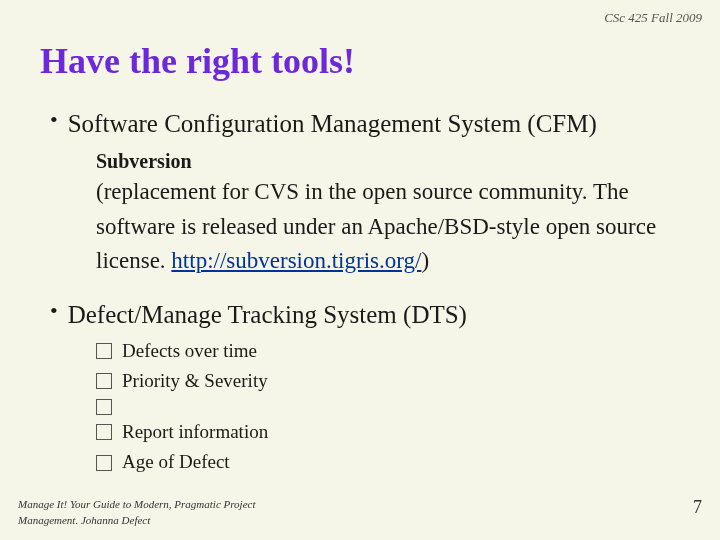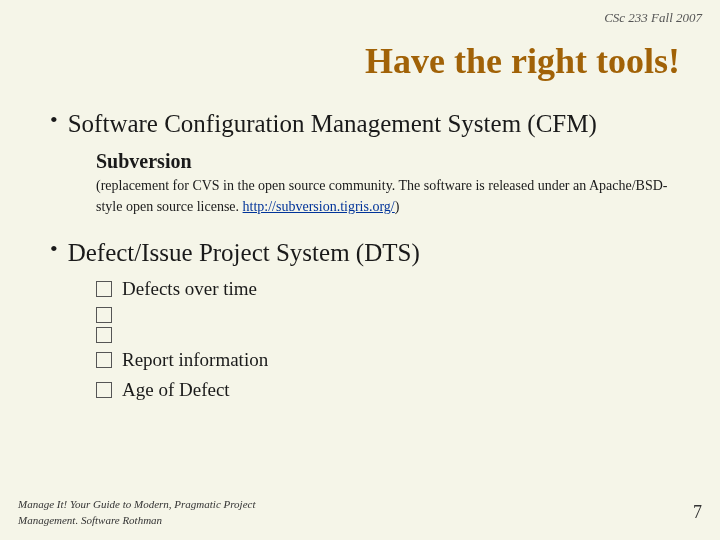--- a/index.html
+++ b/index.html
@@ -28,24 +28,24 @@
     .top-right-label {
       position: absolute;
       top: 10px;
       right: 18px;
       font-size: 13px;
       color: #555;
       font-style: italic;
     }
 
     .slide-title {
-      text-align: right;
+      text-align: left;
       font-size: 36px;
       font-weight: bold;
-      color: #a16207;
+      color: #6d28d9;
       margin-top: 20px;
       margin-bottom: 24px;
       font-family: 'Times New Roman', Times, serif;
     }
 
     .content {
       padding-left: 10px;
     }
 
     .bullet-section {
@@ -76,21 +76,21 @@
     }
 
     .sub-label {
       font-size: 20px;
       font-weight: bold;
       margin-bottom: 0;
       line-height: 1.4;
     }
 
     .sub-para {
-      font-size: 14px;
+      font-size: 23px;
       line-height: 1.5;
     }
 
     .sub-link {
       color: #003399;
       text-decoration: underline;
     }
 
     .checkbox-list {
       padding-left: 46px;
@@ -115,42 +115,42 @@
       background: transparent;
     }
 
     .footer {
       position: absolute;
       bottom: 12px;
       left: 18px;
       right: 18px;
       display: flex;
       justify-content: space-between;
-      align-items: center;
+      align-items: flex-start;
     }
 
     .footer-left {
       font-size: 11px;
       font-style: italic;
       color: #333;
       line-height: 1.4;
       max-width: 340px;
     }
 
     .footer-right {
       font-size: 18px;
       color: #333;
     }
   </style>
 </head>
 <body>
 
 <div class="slide">
 
-  <div class="top-right-label">CSc 233 Fall 2007</div>
+  <div class="top-right-label">CSc 425 Fall 2009</div>
 
   <div class="slide-title">Have the right tools!</div>
 
   <div class="content">
 
     <div class="bullet-section">
       <div class="bullet-main">
         <span class="bullet-dot">•</span>
         <span class="bullet-text">Software Configuration Management System (CFM)</span>
       </div>
@@ -158,47 +158,48 @@
         <div class="sub-label">Subversion</div>
         <div class="sub-para">
           <span>(replacement for CVS in the open source community. The software is released under an Apache/BSD-style open source license.&nbsp;</span><a class="sub-link">http://subversion.tigris.org/</a><span>)</span>
         </div>
       </div>
     </div>
 
     <div class="bullet-section">
       <div class="bullet-main">
         <span class="bullet-dot">•</span>
-        <span class="bullet-text">Defect/Issue Project System (DTS)</span>
+        <span class="bullet-text">Defect/Manage Tracking System (DTS)</span>
       </div>
       <div class="checkbox-list">
         <div class="checkbox-item">
           <span class="checkbox-icon"></span>
           <span>Defects over time</span>
         </div>
         <div class="checkbox-item">
           <span class="checkbox-icon"></span>
+          <span>Priority &amp; Severity</span>
         </div>
         <div class="checkbox-item">
           <span class="checkbox-icon"></span>
         </div>
         <div class="checkbox-item">
           <span class="checkbox-icon"></span>
           <span>Report information</span>
         </div>
         <div class="checkbox-item">
           <span class="checkbox-icon"></span>
           <span>Age of Defect</span>
         </div>
       </div>
     </div>
 
   </div>
 
   <div class="footer">
     <div class="footer-left">
       <span>Manage It! Your Guide to Modern, Pragmatic Project</span><br>
-      <span>Management. Software Rothman</span>
+      <span>Management. Johanna Defect</span>
     </div>
     <div class="footer-right">7</div>
   </div>
 
 </div>
 
 </body></html>

